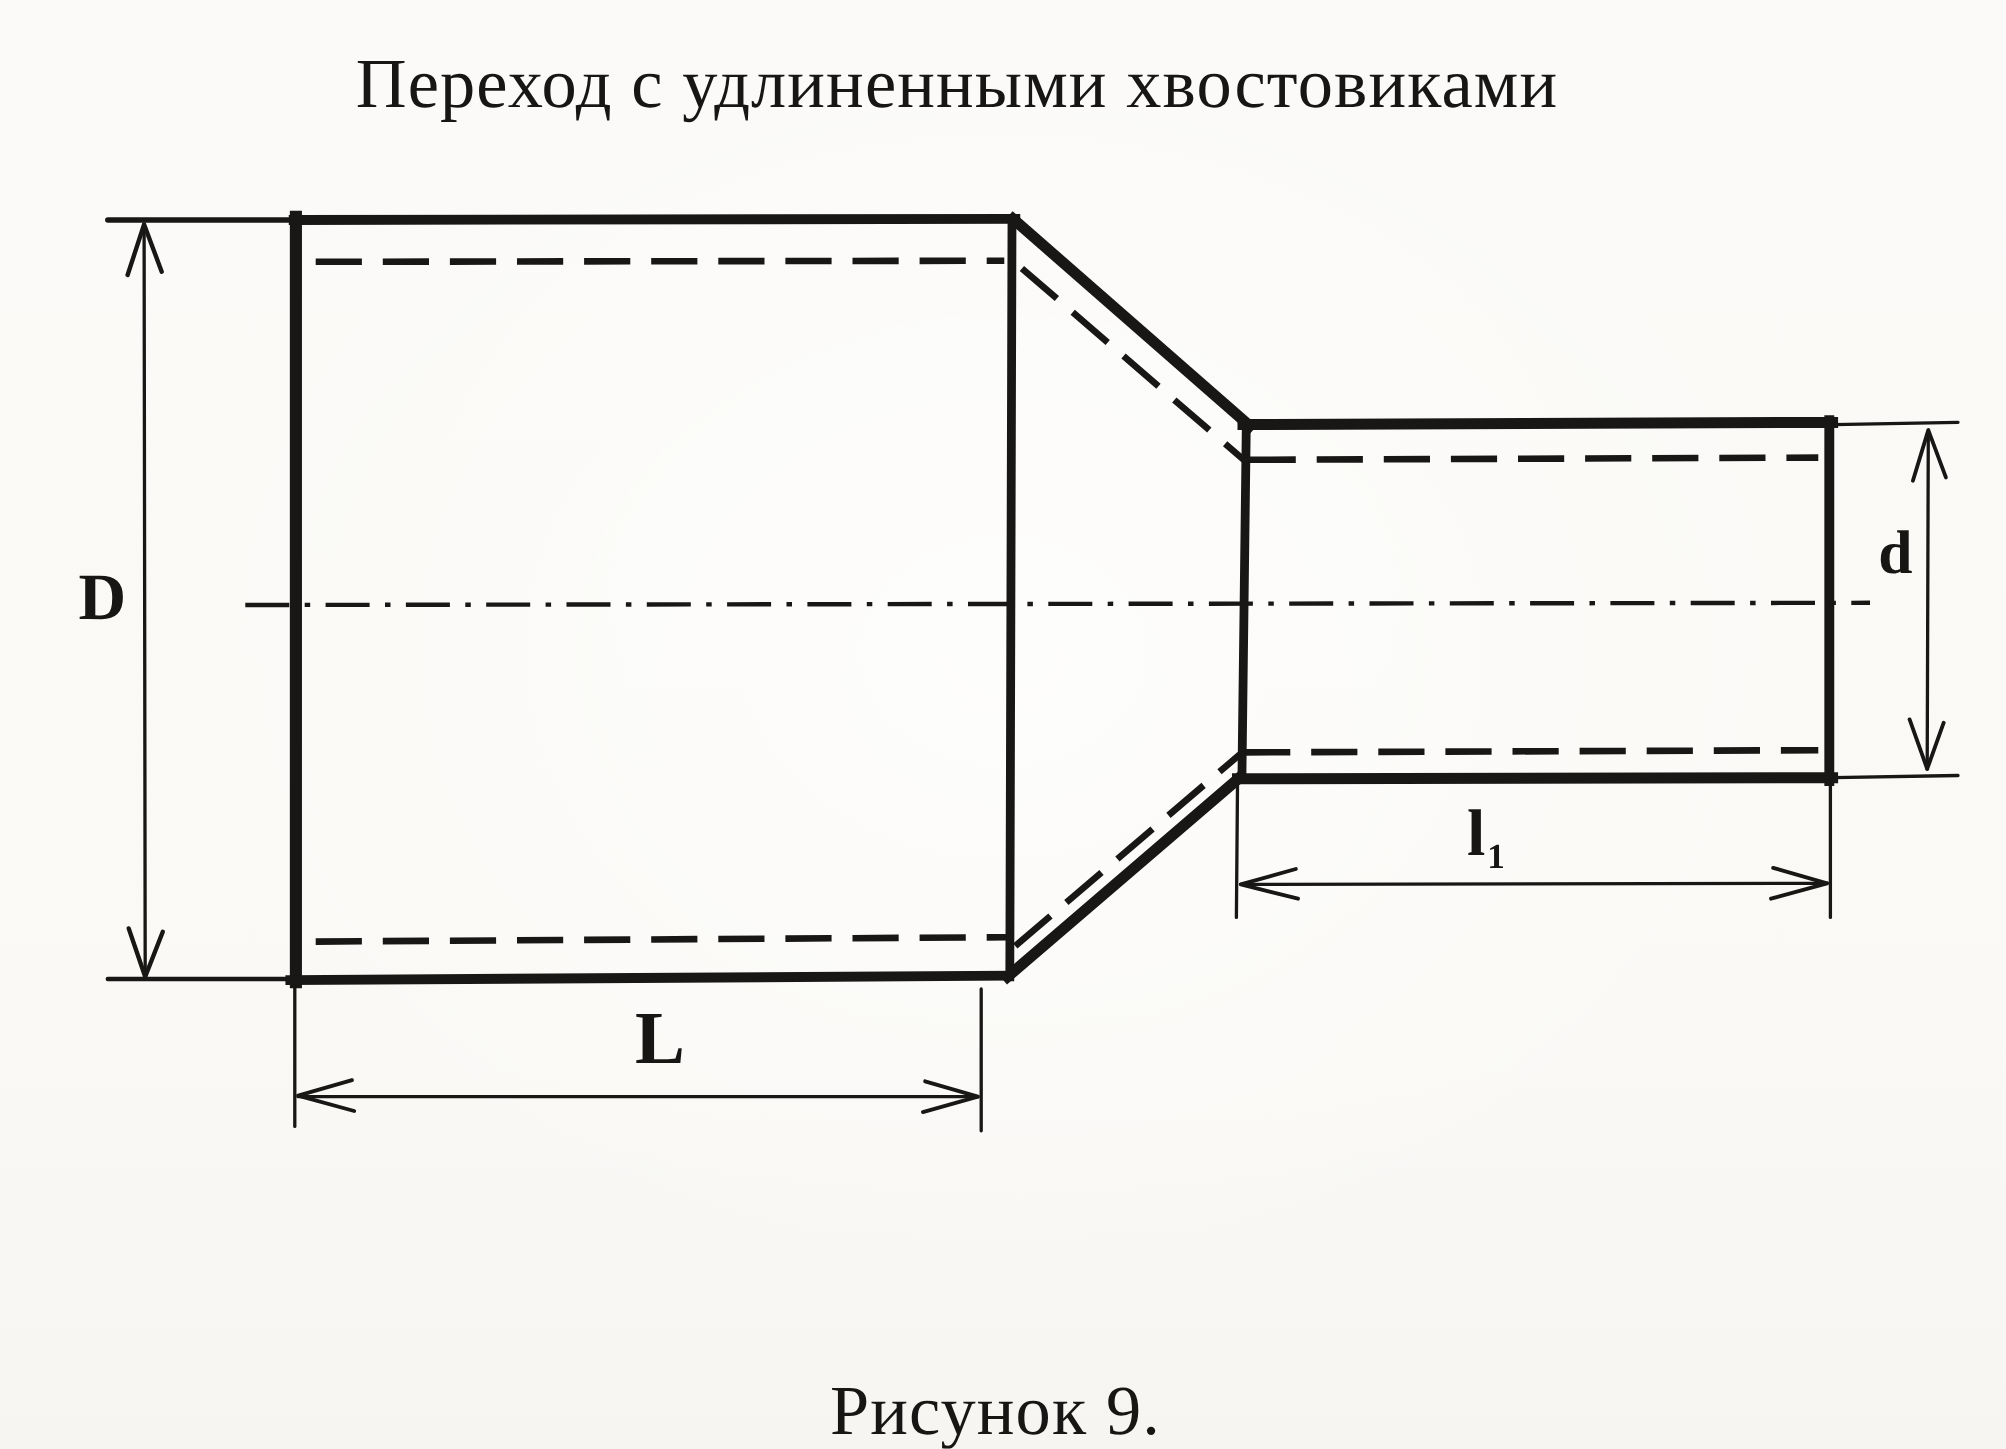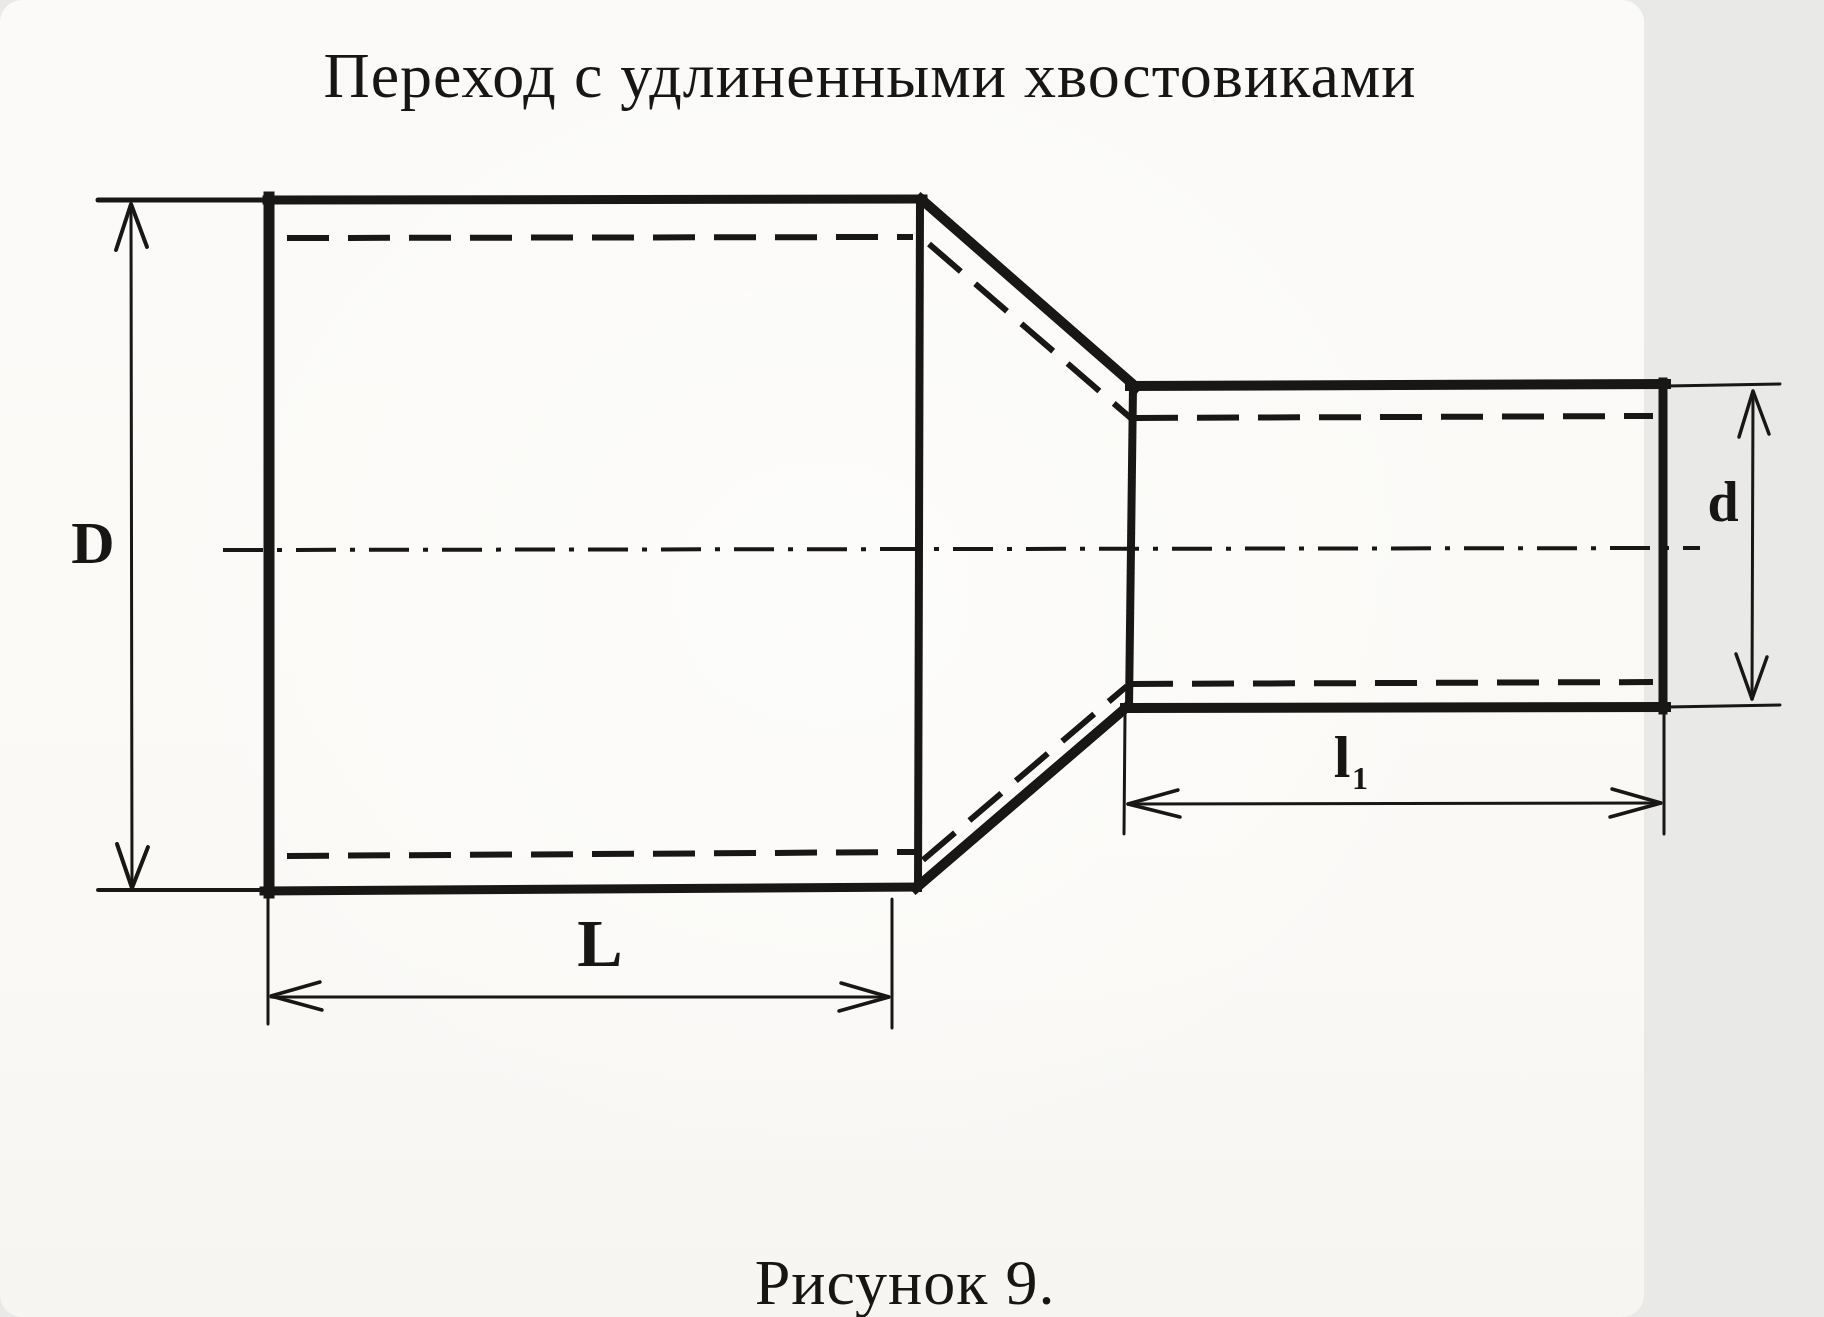--- a/index.html
+++ b/index.html
@@ -4,26 +4,25 @@
 <style>
   html,body{margin:0;padding:0;}
   body{
     width:1824px;height:1317px;
     background:#e9e9e7;
     font-family:"Liberation Serif","DejaVu Serif",serif;
     overflow:hidden;
   }
   .sheet{
     position:relative;
-    width:1644px;height:1317px;
+    width:1824px;height:1317px;
     background:#fbfaf8;
     background-image:
       radial-gradient(ellipse at 50% 45%, rgba(255,255,255,0.6) 0%, rgba(255,255,255,0) 60%),
       linear-gradient(180deg, #fbfaf8 0%, #faf9f6 70%, #f6f5f2 100%);
-    border-radius: 22px;
   }
   svg{position:absolute;left:0;top:0;display:block;}
   .ink{stroke:#181716;}
   .txt{fill:#171614;}
   .title-text{font-size:64px;letter-spacing:1px;}
   .caption-text{font-size:64px;letter-spacing:1px;}
   .dim-label{font-weight:bold;}
 </style>
 </head>
 <body>

